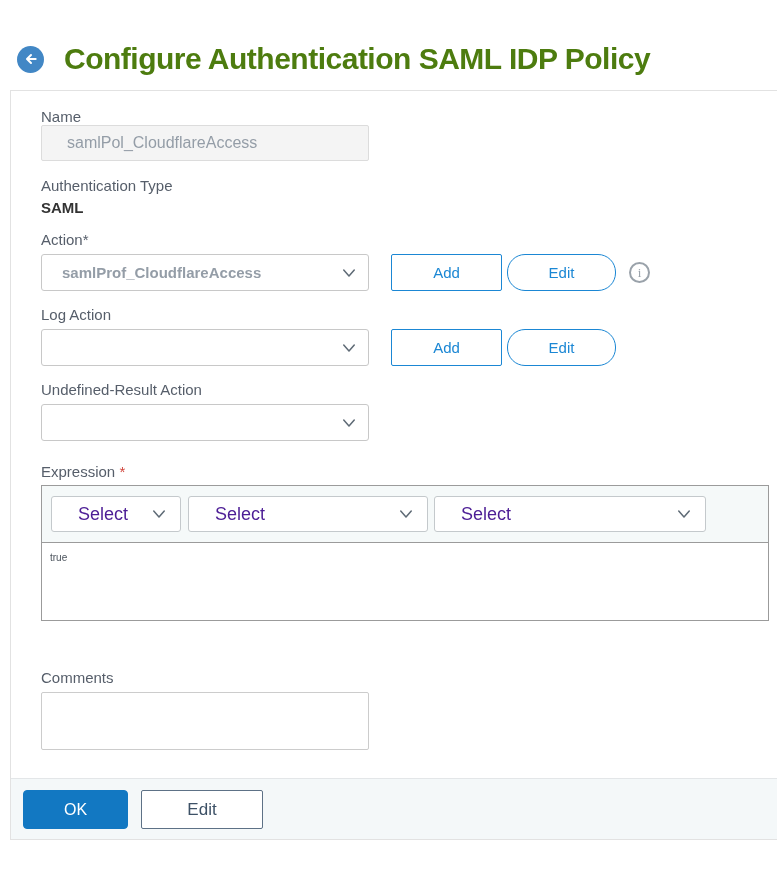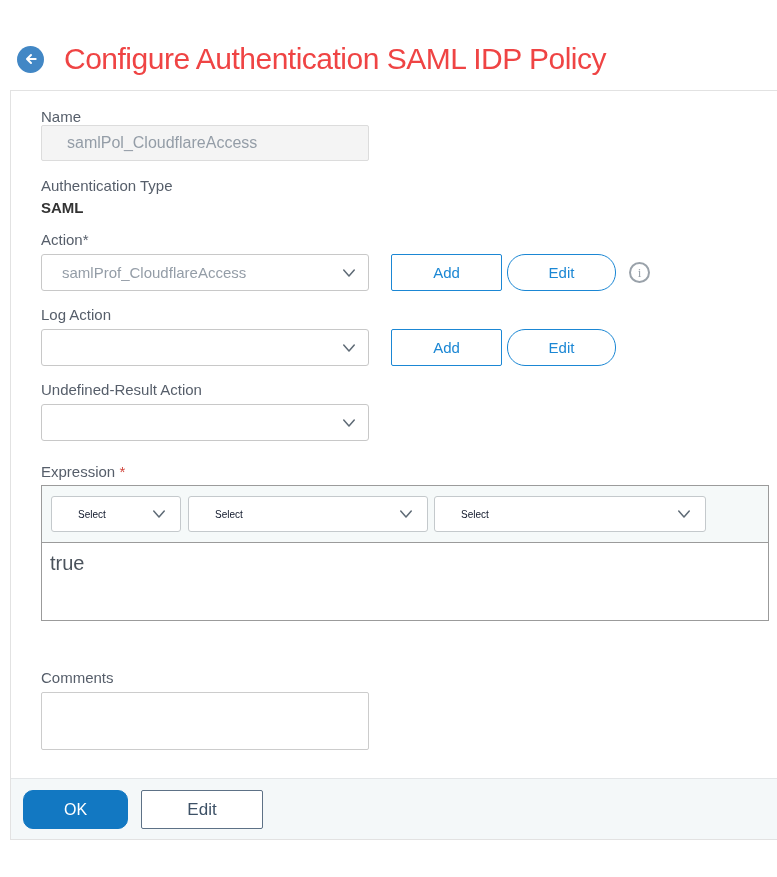--- a/index.html
+++ b/index.html
@@ -19,22 +19,22 @@
   .back-btn {
     width: 27px; height: 27px; border-radius: 50%;
     background: #4287c5;
     display: flex; align-items: center; justify-content: center;
     flex: 0 0 auto;
     cursor: pointer;
   }
   .page-title {
     margin-left: 20px;
     font-size: 30px;
-    font-weight: 400;
-    color: #ef4444;
+    font-weight: 700;
+    color: #4d7c0f;
     letter-spacing: -0.5px;
     white-space: nowrap;
   }
   
   .panel {
     position: absolute;
     left: 10px; top: 90px;
     width: 790px; height: 750px;
     background: #ffffff;
     border: 1px solid #e2e2e2;
@@ -69,21 +69,21 @@
     width: 328px; height: 37px;
     background: #ffffff;
     border: 1px solid #c8c8c8;
     border-radius: 3px;
     display: flex; align-items: center;
     padding-left: 20px;
     cursor: pointer;
   }
   .dropdown .dd-value {
     font-size: 15px; color: #949da7;
-    white-space: nowrap; overflow: hidden;
+    white-space: nowrap; overflow: hidden; font-weight: bold;
   }
   .dropdown .chev {
     position: absolute; right: 10px; top: 50%;
     transform: translateY(-50%);
     width: 18px; height: 18px;
   }
   .btn-outline-blue {
     height: 37px; width: 111px;
     margin-left: 22px;
     background: #ffffff;
@@ -125,34 +125,34 @@
   .expr-select {
     position: relative;
     height: 36px;
     background: #ffffff;
     border: 1px solid #c4c9cc;
     border-radius: 3px;
     display: flex; align-items: center;
     padding-left: 26px;
     cursor: pointer;
   }
-  .expr-select .dd-value { font-size: 10px; color: #0f172a; }
+  .expr-select .dd-value { font-size: 18px; color: #4c1d95; }
   .expr-select .chev {
     position: absolute; right: 12px; top: 50%;
     transform: translateY(-50%);
     width: 18px; height: 18px;
   }
   .expr-sel-1 { width: 130px; }
   .expr-sel-2 { width: 240px; margin-left: 7px; }
   .expr-sel-3 { width: 272px; margin-left: 6px; }
   .expr-text {
     height: 77px;
     background: #ffffff;
     padding: 9px 8px;
-    font-size: 20px;
+    font-size: 10px;
     color: #4b535c;
     cursor: text;
   }
   
   .comments-area {
     display: block;
     margin-top: 6px;
     width: 328px; height: 58px;
     border: 1px solid #cccccc;
     border-radius: 2px;
@@ -169,21 +169,21 @@
     height: 61px;
     background: #f4f8f9;
     border-top: 1px solid #e3e6e8;
     padding: 11px 0 0 12px;
     display: flex; align-items: flex-start;
   }
   .btn-primary {
     width: 105px; height: 39px;
     background: #1278c2;
     border: 1px solid #1278c2;
-    border-radius: 10px;
+    border-radius: 4px;
     color: #ffffff;
     font-family: "Liberation Sans", sans-serif;
     font-size: 16px;
     cursor: pointer;
   }
   .btn-secondary {
     margin-left: 13px;
     width: 122px; height: 39px;
     background: #ffffff;
     border: 1px solid #5d7186;

